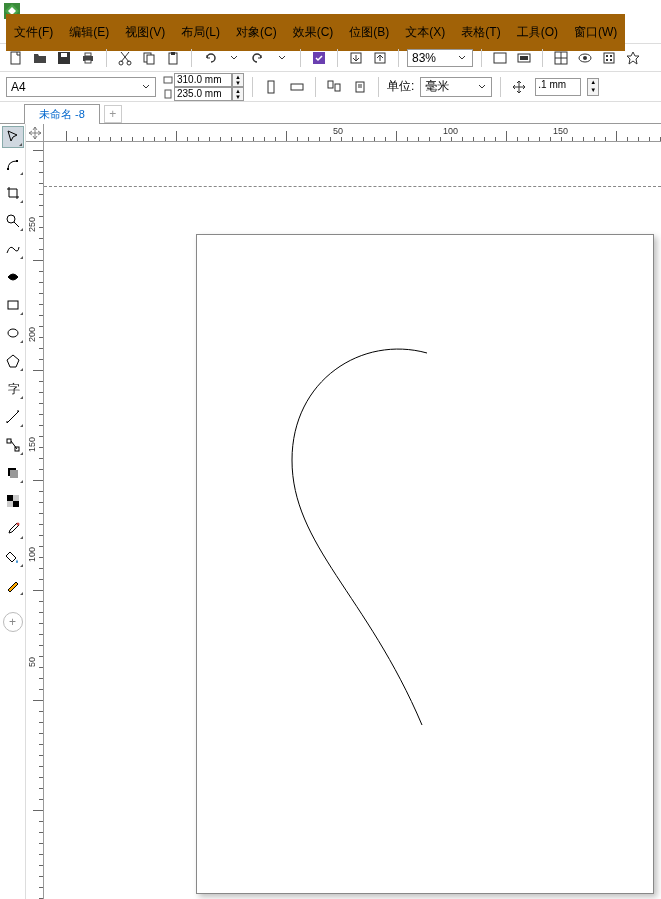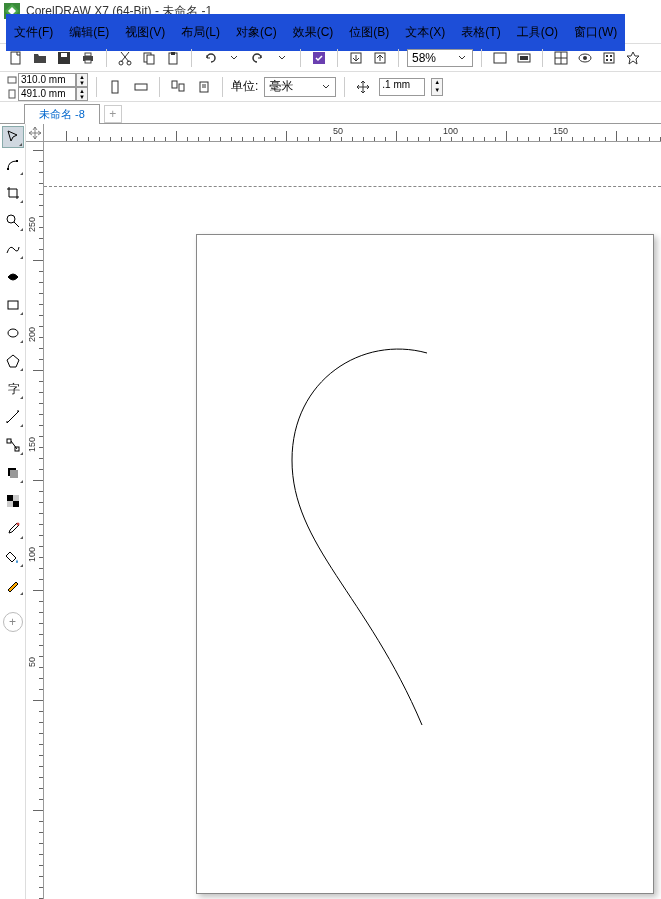--- a/index.html
+++ b/index.html
@@ -3,21 +3,21 @@
 <meta charset="utf-8">
 <style>
 * { box-sizing: border-box; margin: 0; padding: 0; font-family: "Microsoft YaHei", Arial, sans-serif; font-size: 12px; }
 body { width: 661px; height: 899px; background: #f0f0f0; overflow: hidden; }
 
 .titlebar { height: 22px; background: #fff; display: flex; align-items: center; padding-left: 4px; }
 .titlebar .logo { width: 16px; height: 16px; background: #3a8a3a; margin-right: 6px; }
 .titlebar .title-text { color: #333; }
 
 .menubar { height: 22px; background: #fff; display: flex; align-items: center; padding-left: 6px; border-bottom: 1px solid #ddd; }
-.menubar .menu-item { padding: 10px 8px; cursor: pointer; background: #1d4ed8; margin-right: 0; }
+.menubar .menu-item { padding: 10px 8px; cursor: pointer; background: #a16207; margin-right: 0; }
 
 .toolbar1 { height: 28px; background: #fff; display: flex; align-items: center; padding: 0 6px; border-bottom: 1px solid #ddd; gap: 4px; }
 .toolbar1 .btn { width: 20px; height: 20px; display: flex; align-items: center; justify-content: center; cursor: pointer; }
 .toolbar1 .sep { width: 1px; height: 18px; background: #ccc; margin: 0 4px; }
 .toolbar1 .combo { border: 1px solid #999; padding: 1px 4px; background: #fff; font-size: 11px; display: flex; align-items: center; height: 18px; }
 
 .toolbar2 { height: 30px; background: #fff; display: flex; align-items: center; padding: 0 6px; border-bottom: 1px solid #ddd; gap: 6px; }
 .toolbar2 .page-combo { border: 1px solid #999; width: 150px; height: 20px; padding: 0 4px; background: #fff; display: flex; align-items: center; justify-content: space-between; }
 .toolbar2 .dim-group { display: flex; flex-direction: column; gap: 0; }
 .toolbar2 .dim-row { display: flex; align-items: center; height: 14px; }
@@ -60,21 +60,20 @@
 </head>
 <body>
 
 <div class="titlebar">
   <div class="logo">
     <svg viewBox="0 0 16 16">
         <polygon points="8,1 15,8 8,15 1,8" fill="#4aa64a"></polygon>
         <polygon points="8,4 12,8 8,12 4,8" fill="#fff"></polygon>
       </svg>
   </div>
-  <span class="title-text">CorelDRAW X7 (64-Bit) - 未命名 -1</span>
 </div>
 
 <div class="menubar">
   <span class="menu-item">文件(F)</span>
   <span class="menu-item">编辑(E)</span>
   <span class="menu-item">视图(V)</span>
   <span class="menu-item">布局(L)</span>
   <span class="menu-item">对象(C)</span>
   <span class="menu-item">效果(C)</span>
   <span class="menu-item">位图(B)</span>
@@ -167,21 +166,21 @@
       </svg>
     </div>
   <div class="btn">
       <svg class="icon" viewBox="0 0 16 16">
         <rect x="3" y="3" width="10" height="10" fill="none" stroke="#333"></rect>
         <path d="M8 11V5M5 8l3-3 3 3" fill="none" stroke="#333"></path>
       </svg>
     </div>
   <div class="sep"></div>
   <div class="combo">
-    <span>58%</span>
+    <span>83%</span>
     <svg width="12" height="8" viewBox="0 0 8 8" style="margin-left:20px">
         <path d="M1 2l3 3 3-3" fill="none" stroke="#333"></path>
       </svg>
   </div>
   <div class="sep"></div>
   <div class="btn">
       <svg class="icon" viewBox="0 0 16 16">
         <rect x="2" y="3" width="12" height="10" fill="none" stroke="#333"></rect>
       </svg>
     </div>
@@ -215,36 +214,42 @@
       </svg>
     </div>
   <div class="btn">
       <svg class="icon" viewBox="0 0 16 16">
         <path d="M8 2l2 4h4l-3 3 1 5-4-3-4 3 1-5-3-3h4z" fill="none" stroke="#333"></path>
       </svg>
     </div>
 </div>
 
 <div class="toolbar2">
+  <div class="page-combo">
+    <span>A4</span>
+    <svg width="10" height="8" viewBox="0 0 8 8">
+        <path d="M1 2l3 3 3-3" fill="none" stroke="#333"></path>
+      </svg>
+  </div>
   <div class="dim-group">
     <div class="dim-row">
       <svg width="12" height="12" viewBox="0 0 12 12">
           <rect x="2" y="3" width="8" height="6" fill="none" stroke="#555"></rect>
         </svg>
       <div class="dim-input">310.0 mm</div>
       <div class="spin">
           <div>▲</div>
           <div>▼</div>
         </div>
     </div>
     <div class="dim-row">
       <svg width="12" height="12" viewBox="0 0 12 12">
           <rect x="3" y="2" width="6" height="8" fill="none" stroke="#555"></rect>
         </svg>
-      <div class="dim-input">491.0 mm</div>
+      <div class="dim-input">235.0 mm</div>
       <div class="spin">
           <div>▲</div>
           <div>▼</div>
         </div>
     </div>
   </div>
   <div class="sep"></div>
   <div class="btn">
       <svg class="icon" viewBox="0 0 16 16">
         <rect x="5" y="2" width="6" height="12" fill="none" stroke="#333"></rect>

